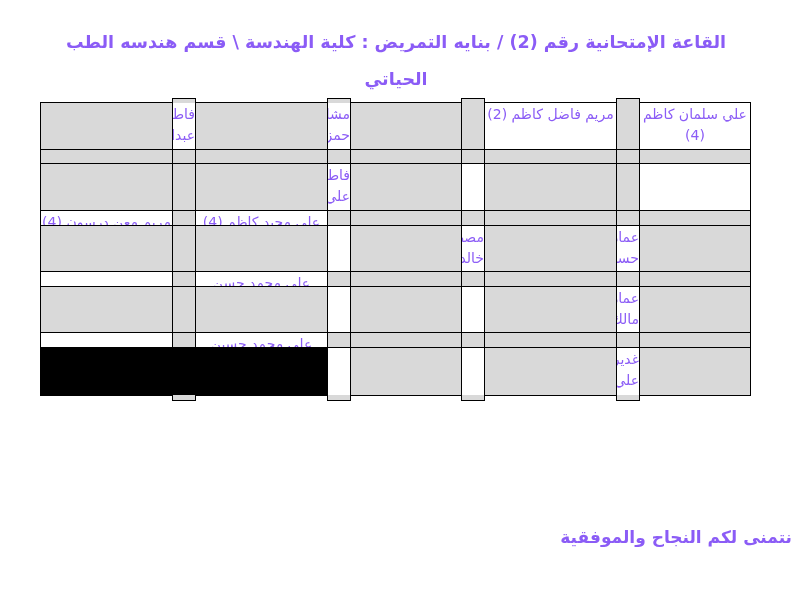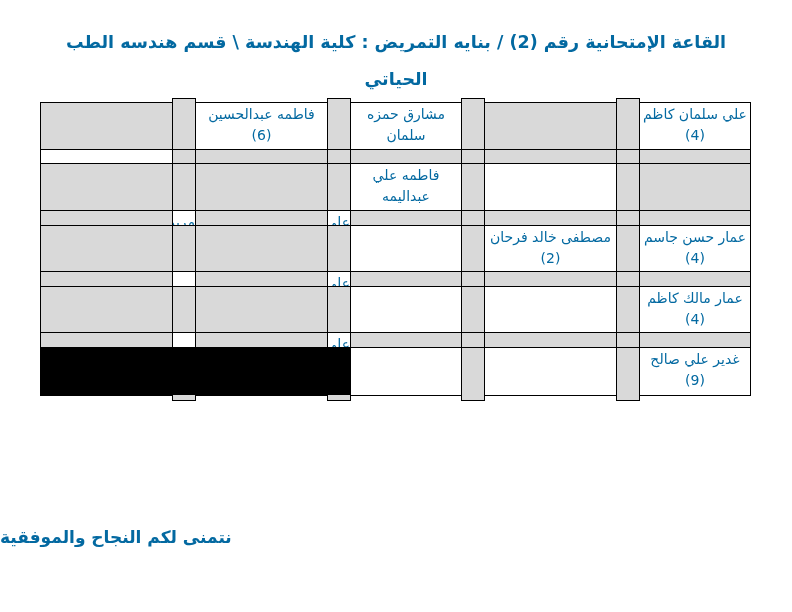--- a/index.html
+++ b/index.html
@@ -1,20 +1,20 @@
 <!DOCTYPE html>
 <html lang="ar"><head>
 <meta charset="utf-8">
 <style>
   html,body{margin:0;padding:0;background:#fff;}
   .page{position:relative;width:792px;height:612px;background:#fff;overflow:hidden;
-        font-family:"DejaVu Sans",sans-serif;color:#0369a1;}
+        font-family:"DejaVu Sans",sans-serif;color:#8b5cf6;}
   .title{position:absolute;top:24px;left:36px;right:36px;text-align:center;direction:rtl;
          font-weight:bold;font-size:17.5px;line-height:37px;white-space:pre-line;}
-  .footer{position:absolute;top:524px;left:0;right:0;text-align:left;direction:rtl;
+  .footer{position:absolute;top:524px;left:0;right:0;text-align:right;direction:rtl;
           font-weight:bold;font-size:17px;line-height:26px;}
   .grid{position:absolute;left:40px;top:102px;display:grid;direction:rtl;
         grid-template-columns:110px 22px 131px 22px 110px 22px 131px 22px 131px;
         grid-template-rows:46px 13px 46px 14px 45px 14px 45px 14px 47px;
         gap:1px;background:#000;border:1px solid #000;}
   .c{background:#fff;text-align:center;direction:rtl;font-size:14px;line-height:21px;
      padding-top:1px;white-space:pre-line;overflow:hidden;}
   .g{background:#d9d9d9;}
   .tab{position:absolute;width:24px;background:#d9d9d9;border:1px solid #000;box-sizing:border-box;}
   .tt{top:-5px;height:5px;border-bottom:none;}
@@ -36,20 +36,21 @@
     <div class="tab tt t3"></div>
     <div class="tab tt t4"></div>
     <div class="tab tb t1"></div>
     <div class="tab tb t2"></div>
     <div class="tab tb t3"></div>
     <div class="tab tb t4"></div>
 
     <div class="c">علي سلمان كاظم
 (4)</div>
     <div class="g"></div>
+    <div class="c">مريم فاضل كاظم (2)</div>
     <div class="g"></div>
     <div class="g"></div>
     <div class="c">مشارق حمزه سلمان
 (2)</div>
     <div class="g"></div>
     <div class="c">فاطمه عبدالحسين
 (6)</div>
 
     <div class="g"></div>
     <div class="g"></div>

